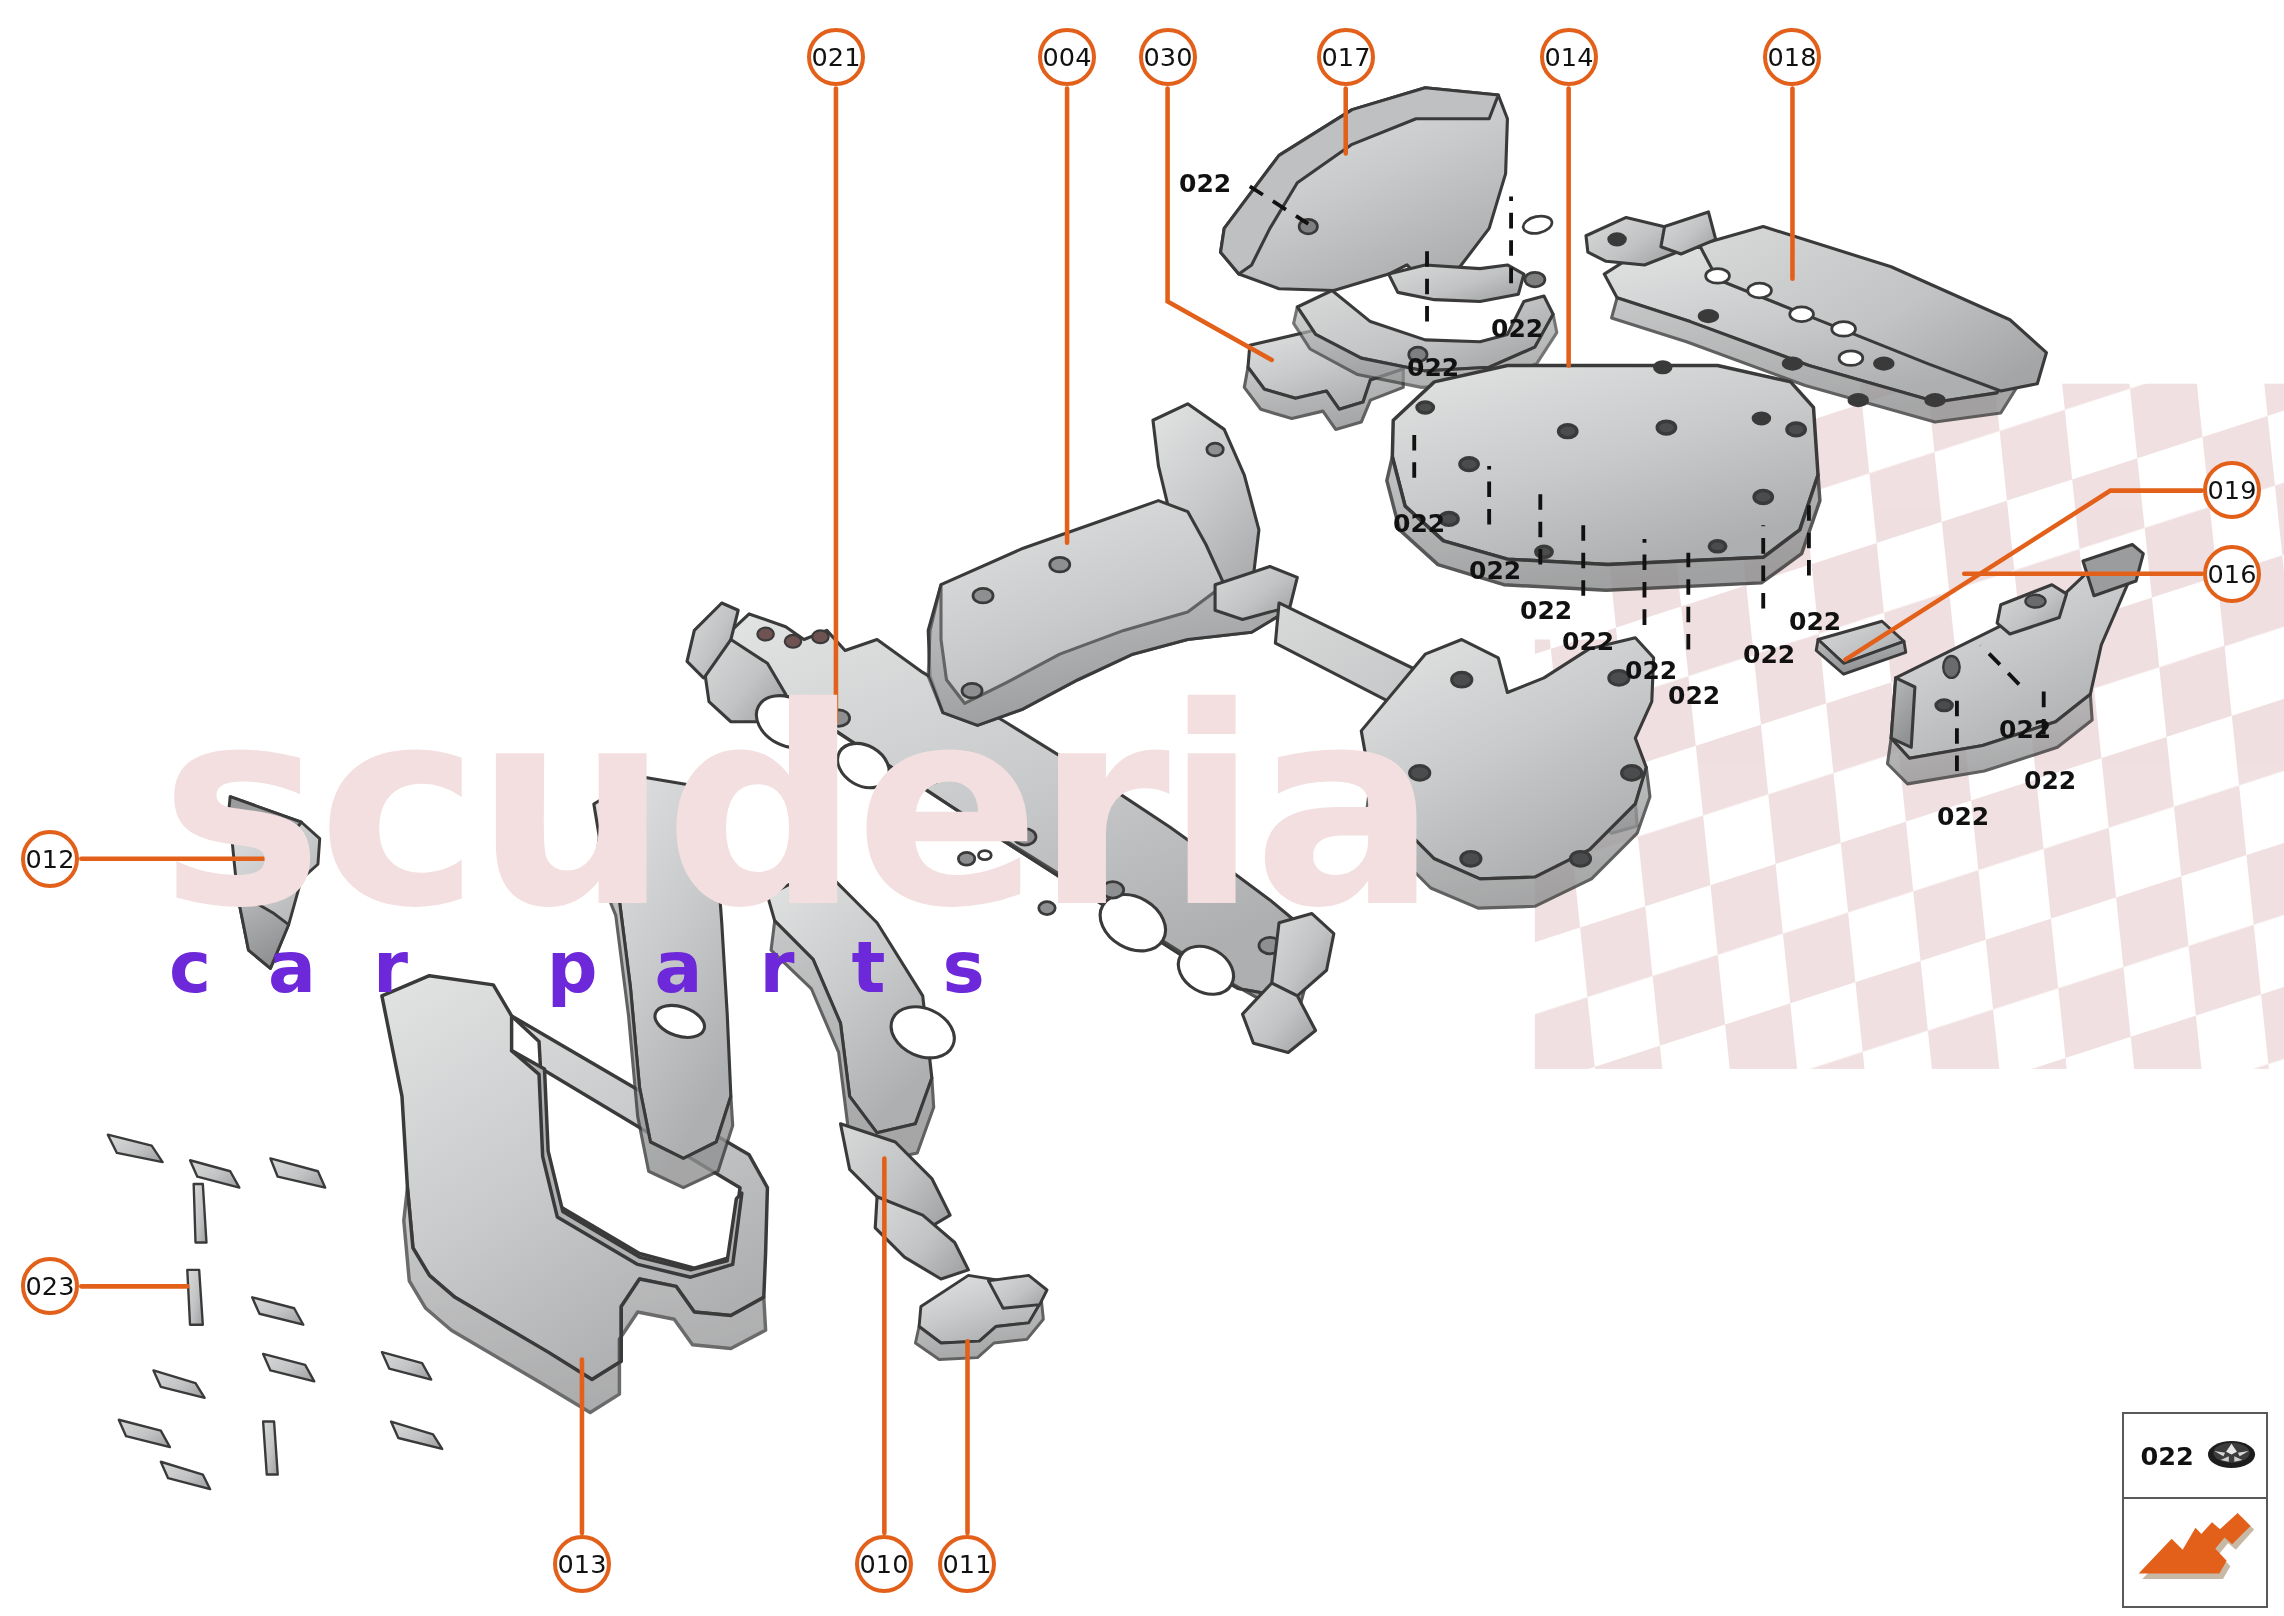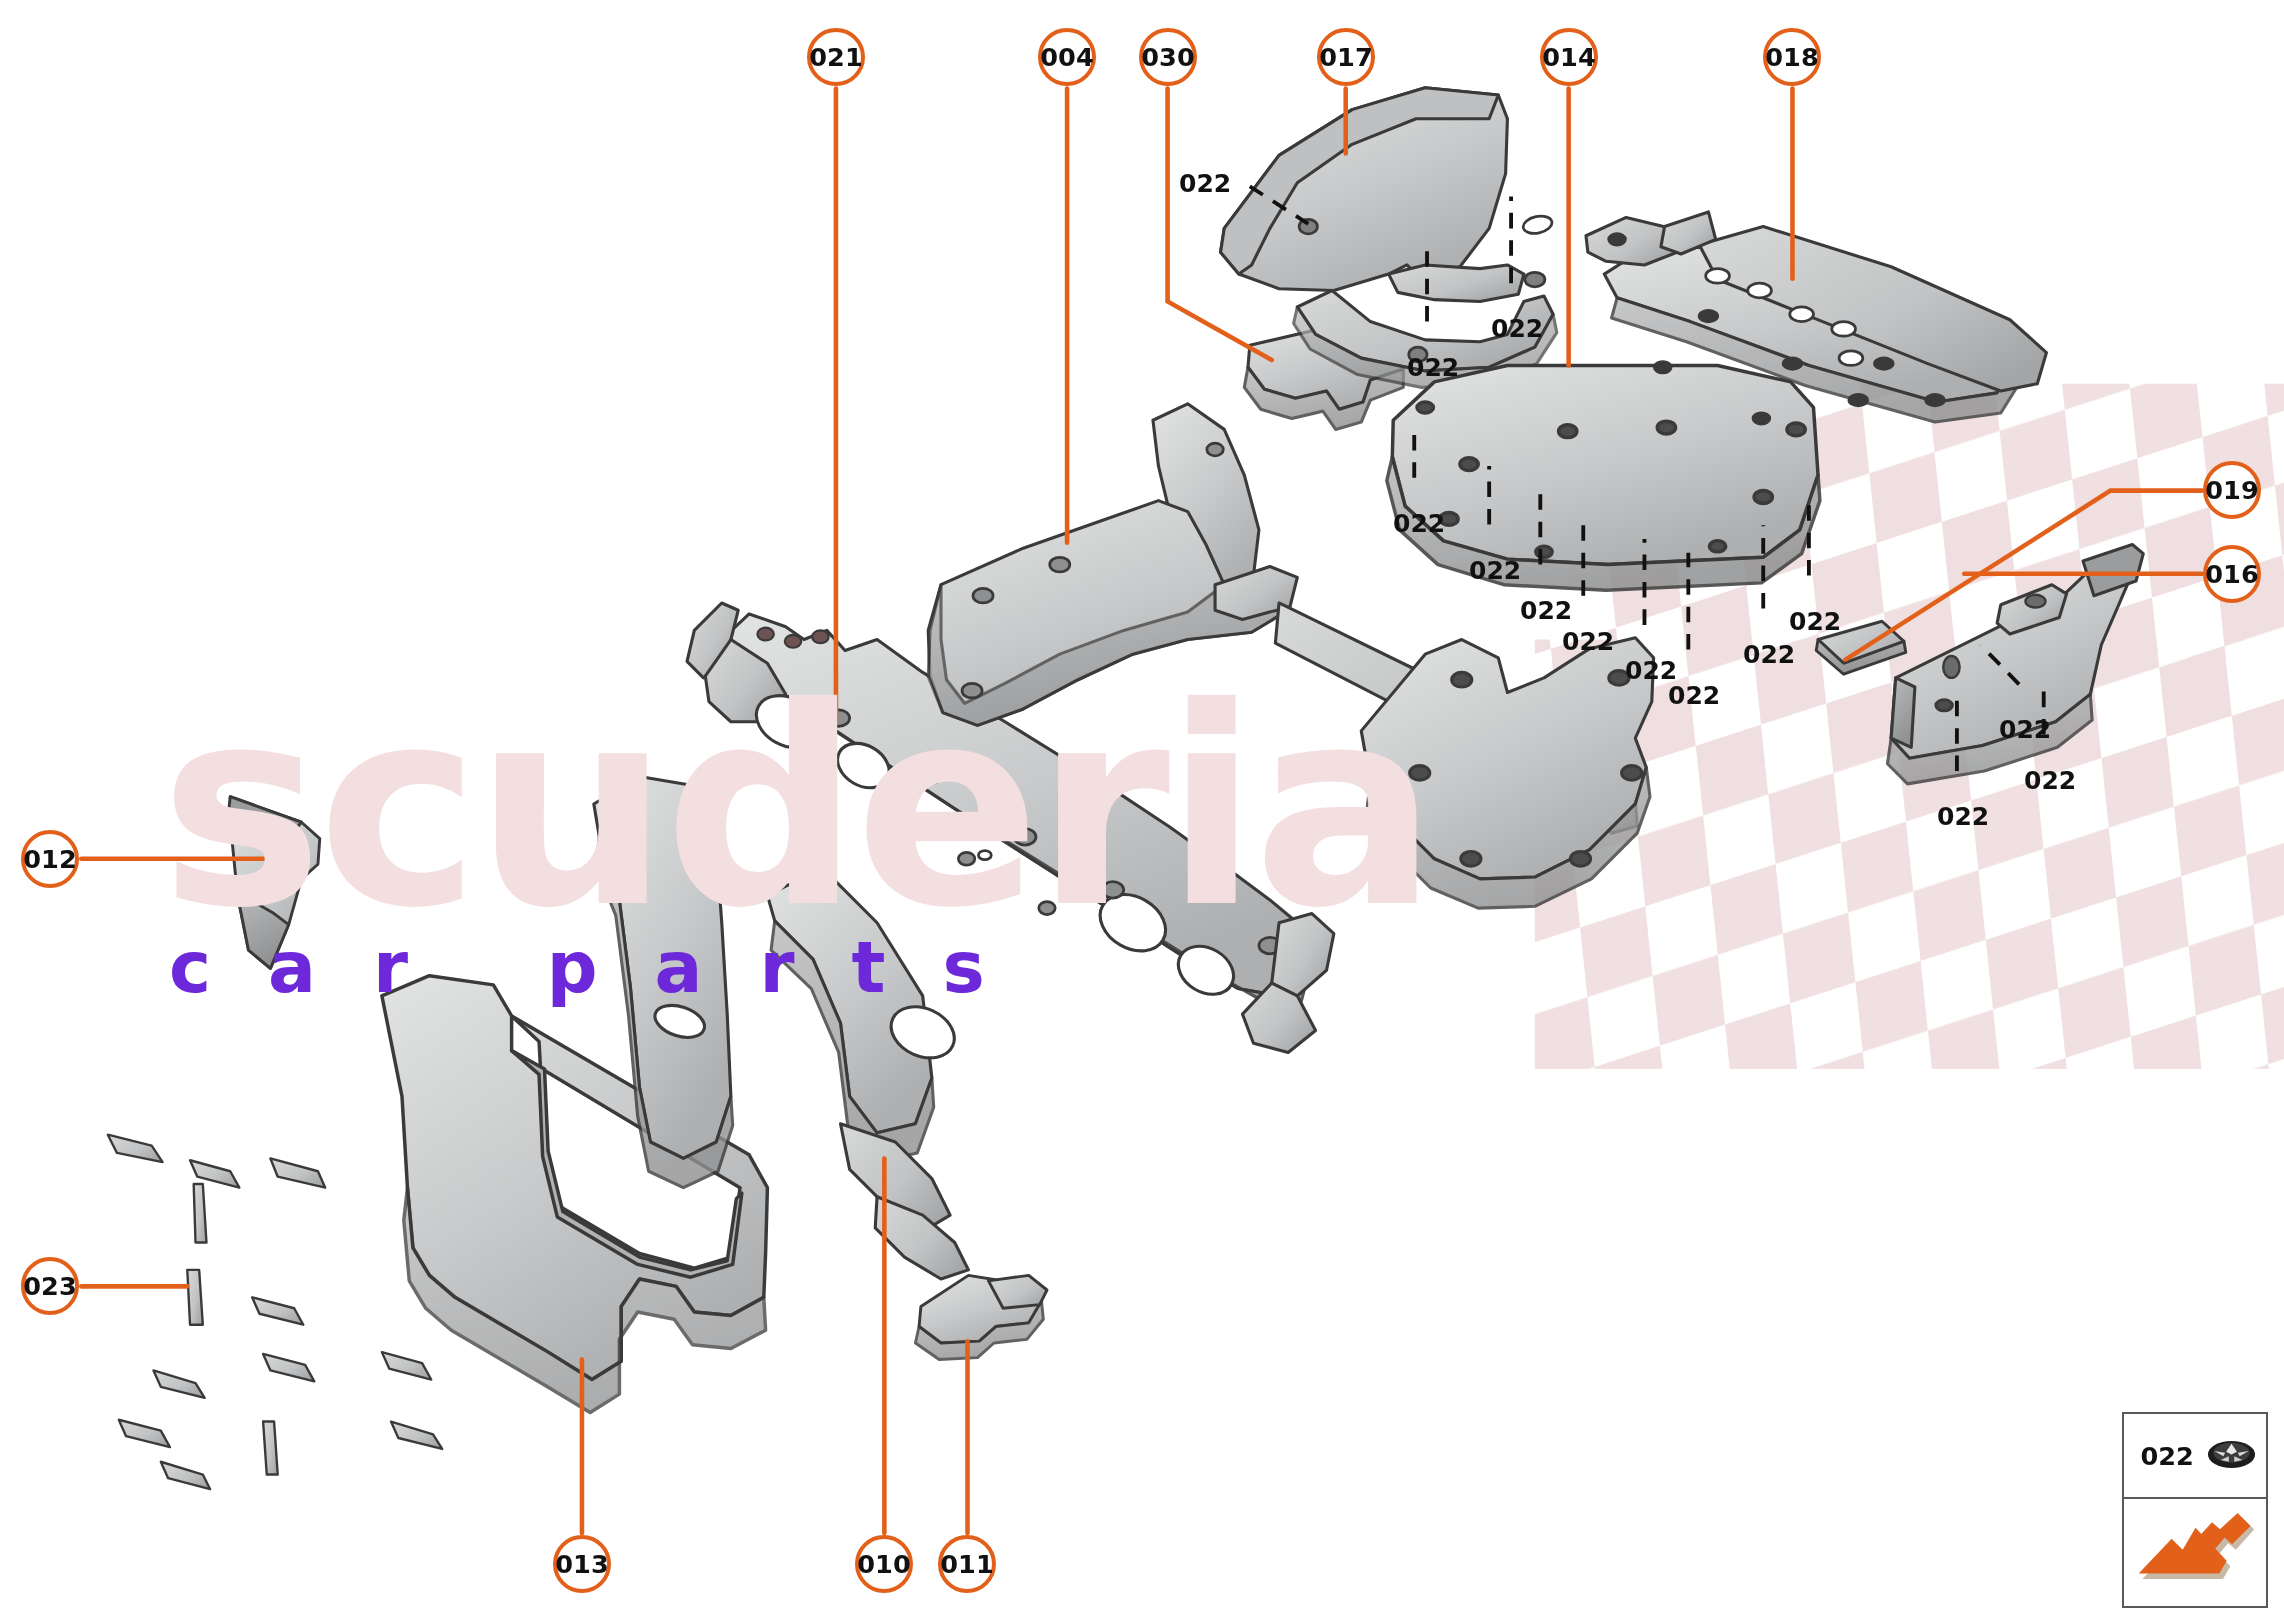--- a/index.html
+++ b/index.html
@@ -3,21 +3,21 @@
 <meta charset="utf-8">
 <style>
   html,body{margin:0;padding:0;background:#ffffff;}
   body{font-family:"DejaVu Sans","Liberation Sans",sans-serif;}
   #stage{position:relative;width:2284px;height:1616px;background:#fff;overflow:hidden;}
   #art{position:absolute;inset:0;}
   .wm{position:absolute;pointer-events:none;user-select:none;}
   #wm-main{left:160px;top:672px;font-size:274px;font-weight:700;color:#f3dfe0;letter-spacing:-5.5px;line-height:1;font-family:"DejaVu Sans","Liberation Sans",sans-serif;}
   #wm-sub{left:169px;top:932px;font-size:71px;font-weight:700;color:#6d28d9;letter-spacing:57px;line-height:1;}
   .callout{position:absolute;width:58px;height:58px;border:4.6px solid #e2601a;border-radius:50%;background:#fff;
-           display:flex;align-items:center;justify-content:center;font-size:25.6px;font-weight:700;color:#111;
+           display:flex;align-items:center;justify-content:center;font-size:25.6px;font-weight:400;color:#111;
            letter-spacing:0px;box-sizing:border-box;}
   .tag22{position:absolute;font-size:25px;font-weight:700;color:#111;white-space:nowrap;}
   .legend{position:absolute;left:2122px;top:1412px;width:146px;height:196px;border:2.7px solid #595959;background:#fff;box-sizing:border-box;}
   .legend-row{height:85px;border-bottom:2.7px solid #595959;display:flex;align-items:center;gap:12.8px;padding-left:16.4px;box-sizing:border-box;}
   .legend-num{font-size:25.6px;font-weight:700;color:#111;}
   .legend-logo{height:106px;display:flex;align-items:center;justify-content:center;}
 </style>
 </head>
 <body>
 

